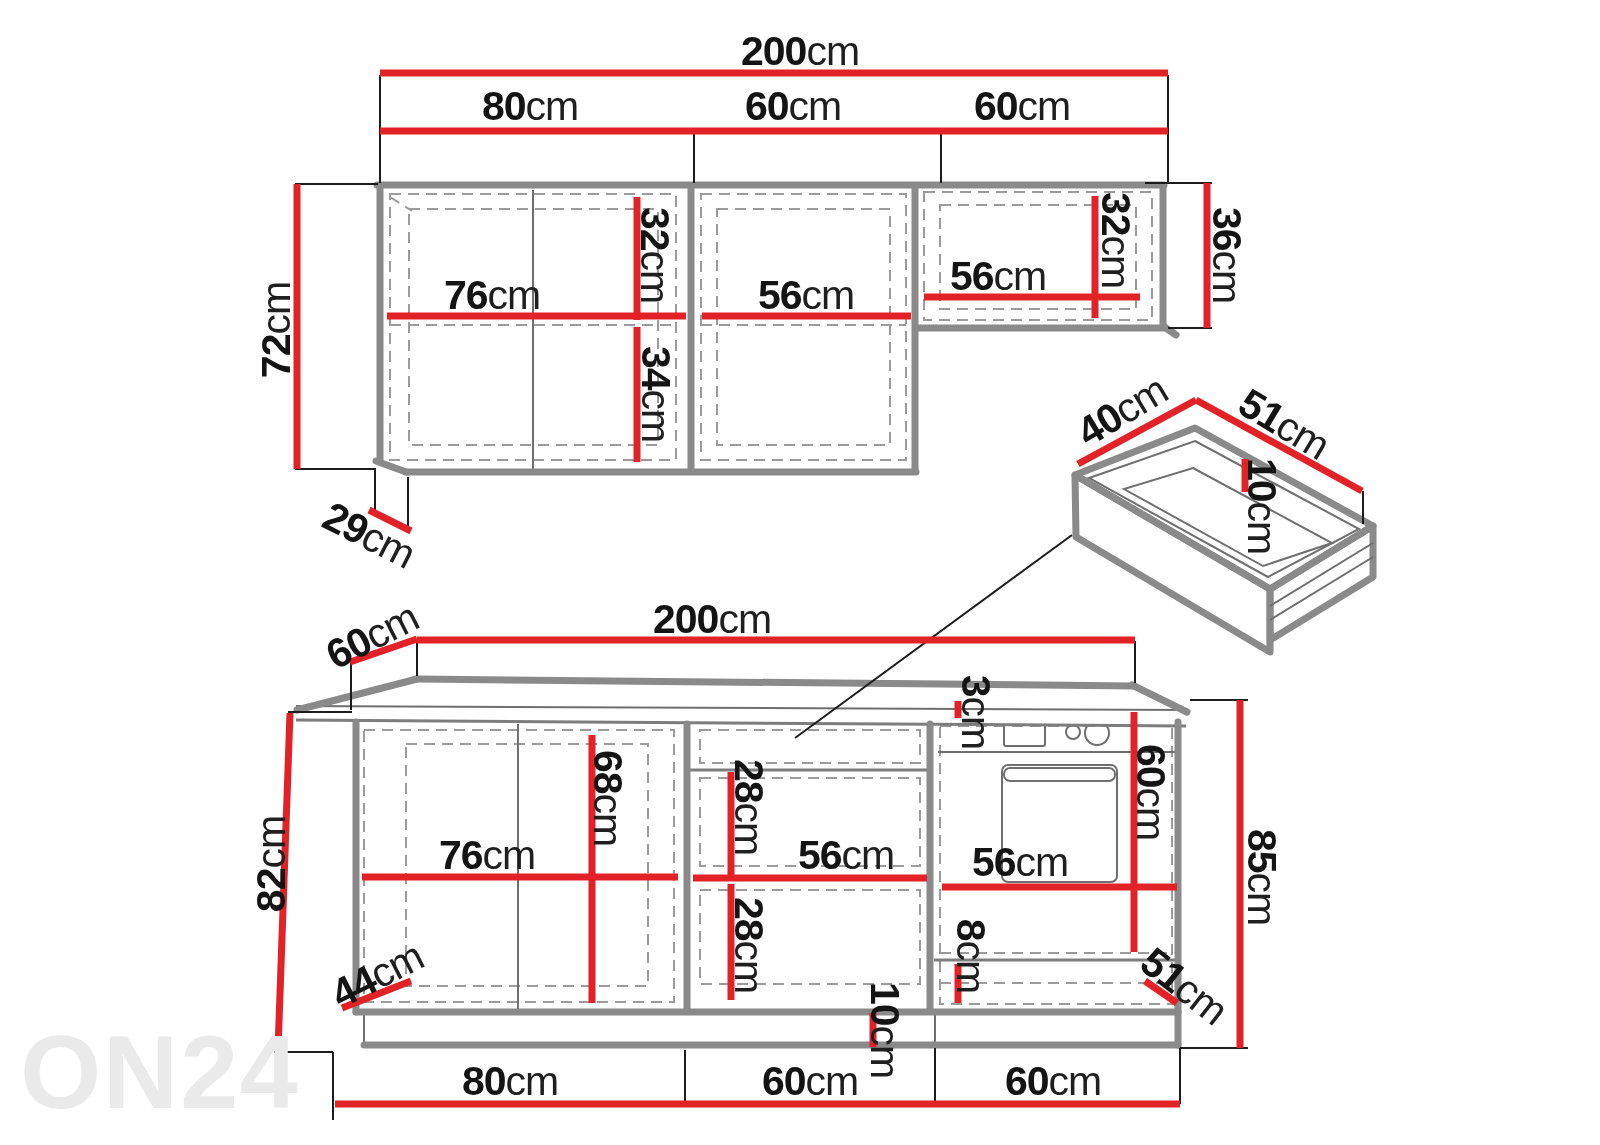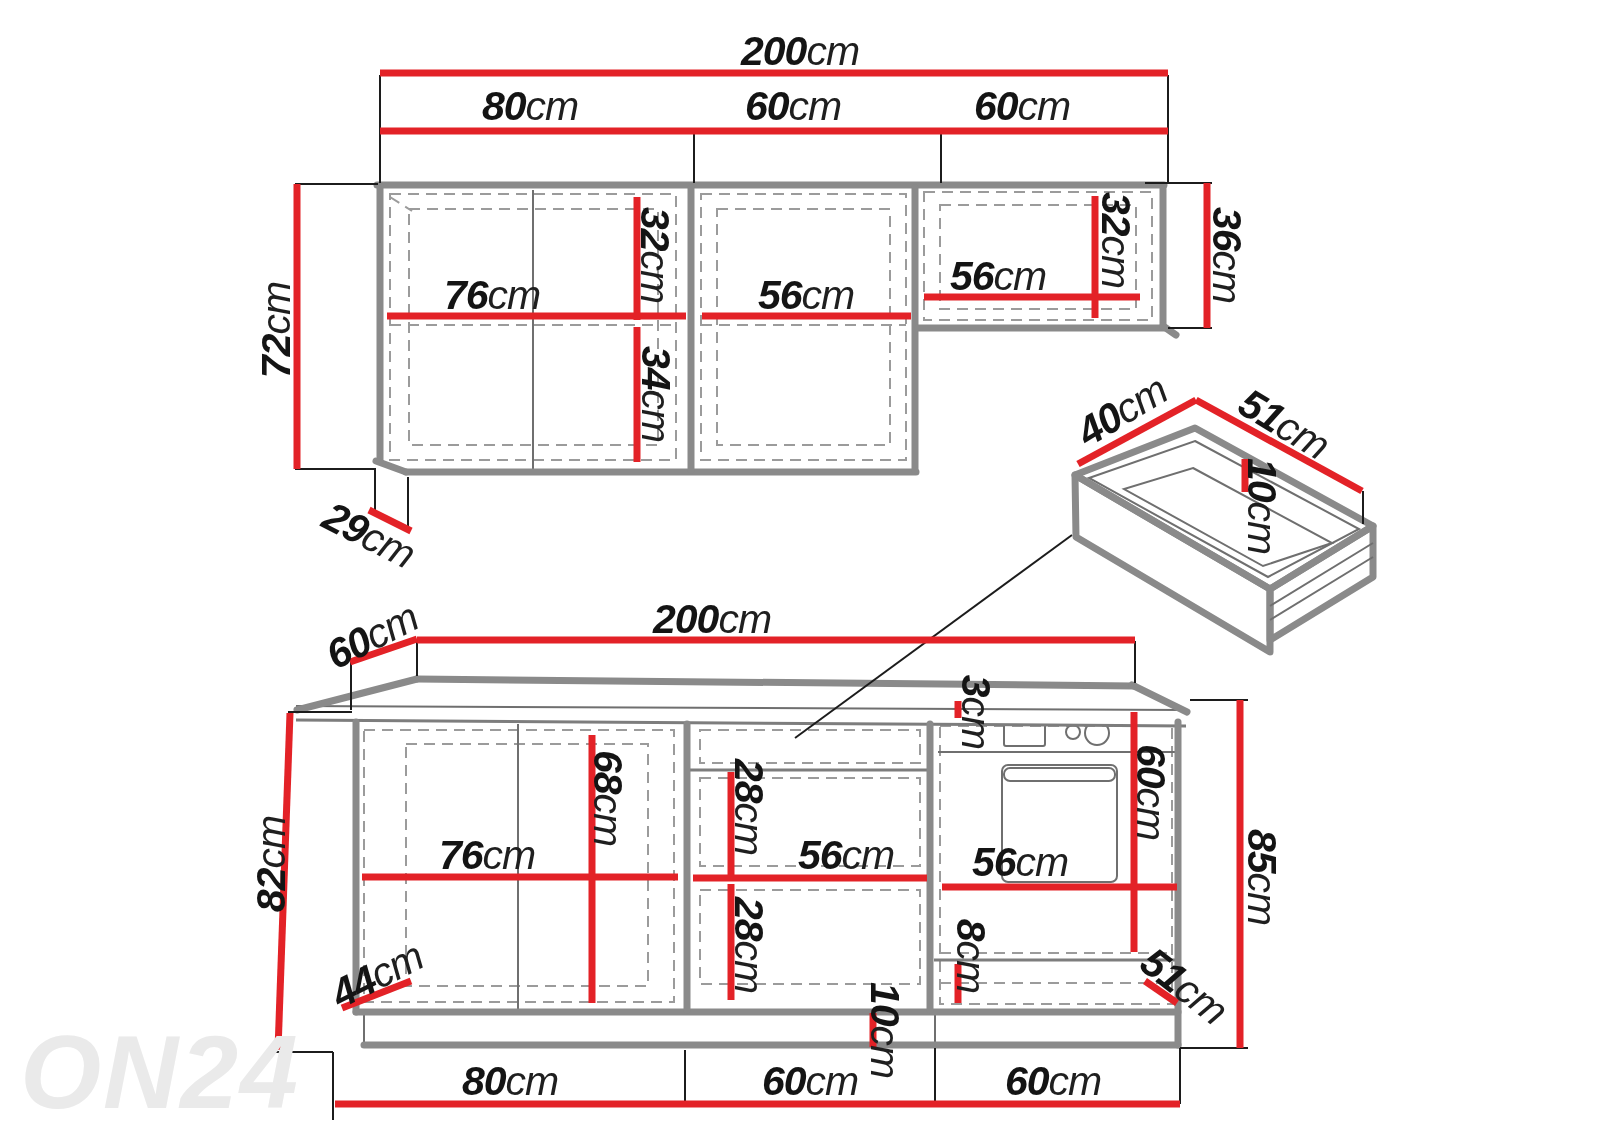--- a/index.html
+++ b/index.html
@@ -1,16 +1,16 @@
 <!DOCTYPE html>
 <html><head>
 <meta charset="utf-8">
 <style>
   html,body{margin:0;padding:0;background:#ffffff;}
-  .stage{position:relative;width:1400px;height:1145px;background:#fff;overflow:hidden;font-style:italic;}
+  .stage{position:relative;width:1400px;height:1145px;background:#fff;overflow:hidden;}
   svg{display:block;}
   
   .face{fill:#ffffff;stroke:none;}
   .thick{stroke:#8a8a8a;stroke-width:7;fill:none;stroke-linecap:round;stroke-linejoin:round;}
   .thin{stroke:#6f6f6f;stroke-width:2;fill:none;}
   .thin3{stroke:#7d7d7d;stroke-width:3;fill:none;}
   .dash{stroke:#9b9b9b;stroke-width:2;fill:none;stroke-dasharray:11 7;}
   .red{stroke:#e32227;stroke-width:7;fill:none;}
   .tick{stroke:#1c1c1c;stroke-width:2;fill:none;}
   

